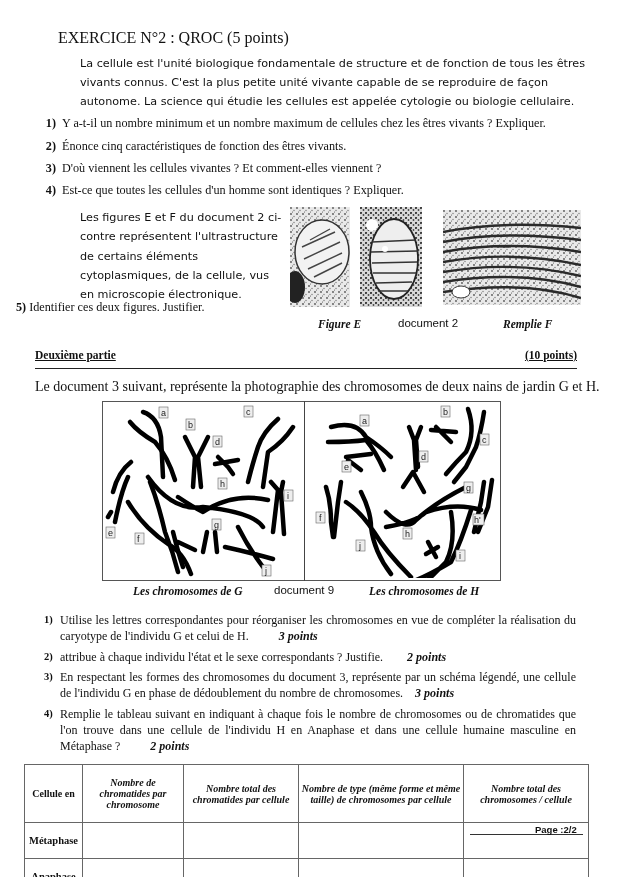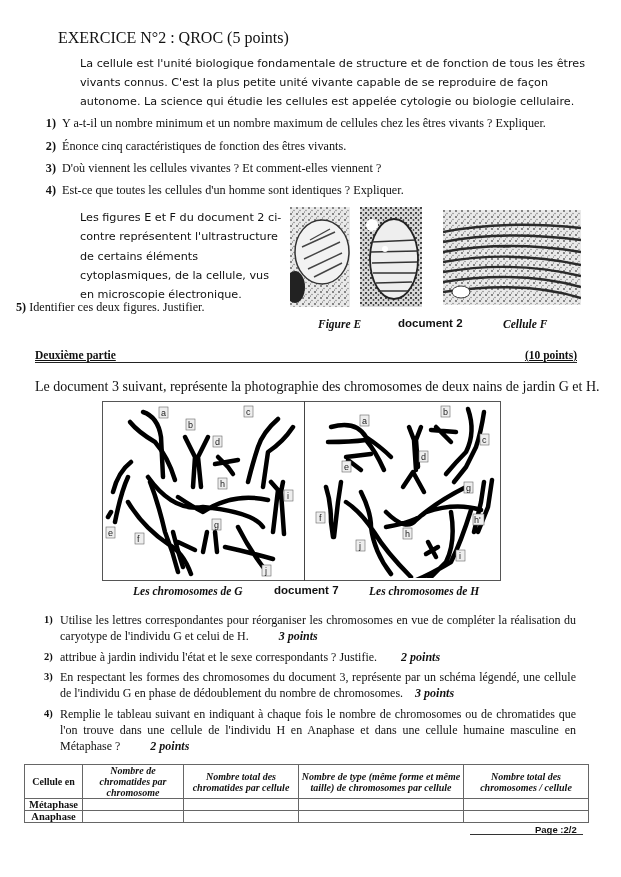--- a/index.html
+++ b/index.html
@@ -10,33 +10,33 @@
   .cal { font-family: "DejaVu Sans", sans-serif; }
   #title { left:58px; top:29px; font-size:16px; }
   #title b { font-weight:400; }
   #intro { left:80px; top:54px; width:510px; font-size:11.2px; line-height:19px; }
   .q1 { left:35px; font-size:12.2px; }
   .q1 .num { font-weight:700; display:inline-block; width:21px; text-align:right; margin-right:6px; }
   #figtext { left:80px; top:208px; width:205px; font-size:11.2px; line-height:19.3px; }
   #q5 { left:16px; top:300px; font-size:12.2px; }
   #q5 b { font-weight:700; }
   .caption-i { font-style:italic; font-weight:700; font-size:11.5px; }
-  .doclabel { font-size:11.5px; font-weight:700; }
-  #part2 { left:35px; top:349px; width:542px; font-size:11.5px; font-weight:700; border-bottom:1.3px solid #222; padding-bottom:1px; }
+  .doclabel { font-size:11.5px; font-weight:400; }
+  #part2 { left:35px; top:349px; width:542px; font-size:11.5px; font-weight:700; border-bottom:1.3px solid #222; padding-bottom:7px; }
   #part2 .left { text-decoration:underline; }
   #part2 .right { float:right; text-decoration:underline; }
   #doc3intro { left:35px; top:379px; font-size:14px; }
   #doc3box { left:102px; top:401px; width:397px; height:178px; border:1px solid #555; }
   #doc3divider { left:304px; top:401px; width:1px; height:180px; background:#444; }
   .qs2 { left:44px; width:532px; font-size:12px; line-height:16px; text-align:justify; }
   .qs2 .num { position:absolute; left:0; font-weight:700; font-size:10.5px; }
   .qs2 .txt { display:block; margin-left:16px; }
   .pts { font-style:italic; font-weight:700;margin-top:27px; }
   table#tab { position:absolute; left:24px; top:764px; width:565px; border-collapse:collapse; font-family: "Liberation Serif", serif; font-size:10px; }
-  #tab th, #tab td { border:1px solid #666; padding:0 2px; }
+  #tab th, #tab td { border:1px solid #666; padding:12px 2px; }
   #tab th { font-style:italic; font-weight:700; text-align:center; line-height:11px; height:28px; }
   #tab th.first { font-style:normal; width:53px; }
   #tab td.rowlabel { font-weight:700; font-size:10.5px; text-align:center; height:11px; line-height:11px; }
   #footerline { left:470px; top:834px; width:113px; height:1px; background:#333; }
   #pagenum { left:535px; top:824px; font-size:9.5px; font-weight:700; }
 </style>
 </head>
 <body>
 
 <div id="title" class="abs serif">
@@ -93,21 +93,21 @@
   <circle cx="25" cy="42" r="3" fill="#fff"></circle>
 </svg>
 <svg class="abs" style="left:443px;top:210px" width="138" height="95">
   <rect width="138" height="95" fill="url(#speck)"></rect>
   <path d="M0 22 Q60 10 138 18 M0 32 Q60 20 138 30 M0 42 Q65 30 138 42 M0 52 Q70 40 138 55 M0 62 Q70 50 138 66 M0 72 Q75 60 138 77 M0 82 Q80 70 138 88" stroke="#2a2a2a" stroke-width="2.4" fill="none"></path>
   <ellipse cx="18" cy="82" rx="9" ry="6" fill="#fff" stroke="#333"></ellipse>
 </svg>
 
 <div class="abs serif caption-i" style="left:318px;top:318px">Figure E</div>
 <div class="abs sans doclabel" style="left:398px;top:317px">document 2</div>
-<div class="abs serif caption-i" style="left:503px;top:318px">Cellule F</div>
+<div class="abs serif caption-i" style="left:503px;top:318px">Remplie F</div>
 
 <div id="part2" class="abs serif">
   <span class="left">Deuxième partie</span>
   <span class="right">(10 points)</span>
 </div>
 
 <div id="doc3intro" class="abs serif">Le document 3 suivant, représente la photographie des chromosomes de deux nains de jardin G et H.</div>
 
 <div id="doc3box" class="abs"></div>
 <div id="doc3divider" class="abs"></div>
@@ -185,30 +185,30 @@
     <rect x="167" y="112" width="11" height="11" fill="#eee" stroke="#666" stroke-width="0.6"></rect>
       <text x="168" y="121">h'</text>
     <rect x="150" y="148" width="9" height="11" fill="#eee" stroke="#666" stroke-width="0.6"></rect>
       <text x="153" y="157">i</text>
     <rect x="50" y="138" width="9" height="11" fill="#eee" stroke="#666" stroke-width="0.6"></rect>
       <text x="53" y="147">j</text>
   </g>
 </svg>
 
 <div class="abs serif caption-i" style="left:133px;top:585px">Les chromosomes de G</div>
-<div class="abs sans doclabel" style="left:274px;top:584px">document 7</div>
+<div class="abs sans doclabel" style="left:274px;top:584px">document 9</div>
 <div class="abs serif caption-i" style="left:369px;top:585px">Les chromosomes de H</div>
 
 <div class="abs serif qs2" style="top:612px">
   <span class="num">1)</span>
   <span class="txt"><span>Utilise les lettres correspondantes pour réorganiser les chromosomes en vue de compléter la réalisation du caryotype de l'individu G et celui de H.</span>&nbsp;&nbsp;&nbsp;&nbsp;&nbsp;&nbsp;&nbsp;&nbsp;&nbsp;&nbsp;<span class="pts">3 points</span></span>
 </div>
 <div class="abs serif qs2" style="top:649px">
   <span class="num">2)</span>
-  <span class="txt"><span>attribue à jardin individu l'état et le sexe correspondants ? Justifie.</span>&nbsp;&nbsp;&nbsp;&nbsp;&nbsp;&nbsp;&nbsp;&nbsp;<span class="pts">2 points</span></span>
+  <span class="txt"><span>attribue à chaque individu l'état et le sexe correspondants ? Justifie.</span>&nbsp;&nbsp;&nbsp;&nbsp;&nbsp;&nbsp;&nbsp;&nbsp;<span class="pts">2 points</span></span>
 </div>
 <div class="abs serif qs2" style="top:669px">
   <span class="num">3)</span>
   <span class="txt"><span>En respectant les formes des chromosomes du document 3, représente par un schéma légendé, une cellule de l'individu G en phase de dédoublement du nombre de chromosomes.</span>&nbsp;&nbsp;&nbsp;&nbsp;<span class="pts">3 points</span></span>
 </div>
 <div class="abs serif qs2" style="top:706px">
   <span class="num">4)</span>
   <span class="txt"><span>Remplie le tableau suivant en indiquant à chaque fois le nombre de chromosomes ou de chromatides que l'on trouve dans une cellule de l'individu H en Anaphase et dans une cellule humaine masculine en Métaphase ?</span>&nbsp;&nbsp;&nbsp;&nbsp;&nbsp;&nbsp;&nbsp;&nbsp;&nbsp;&nbsp;<span class="pts">2 points</span></span>
 </div>
 

